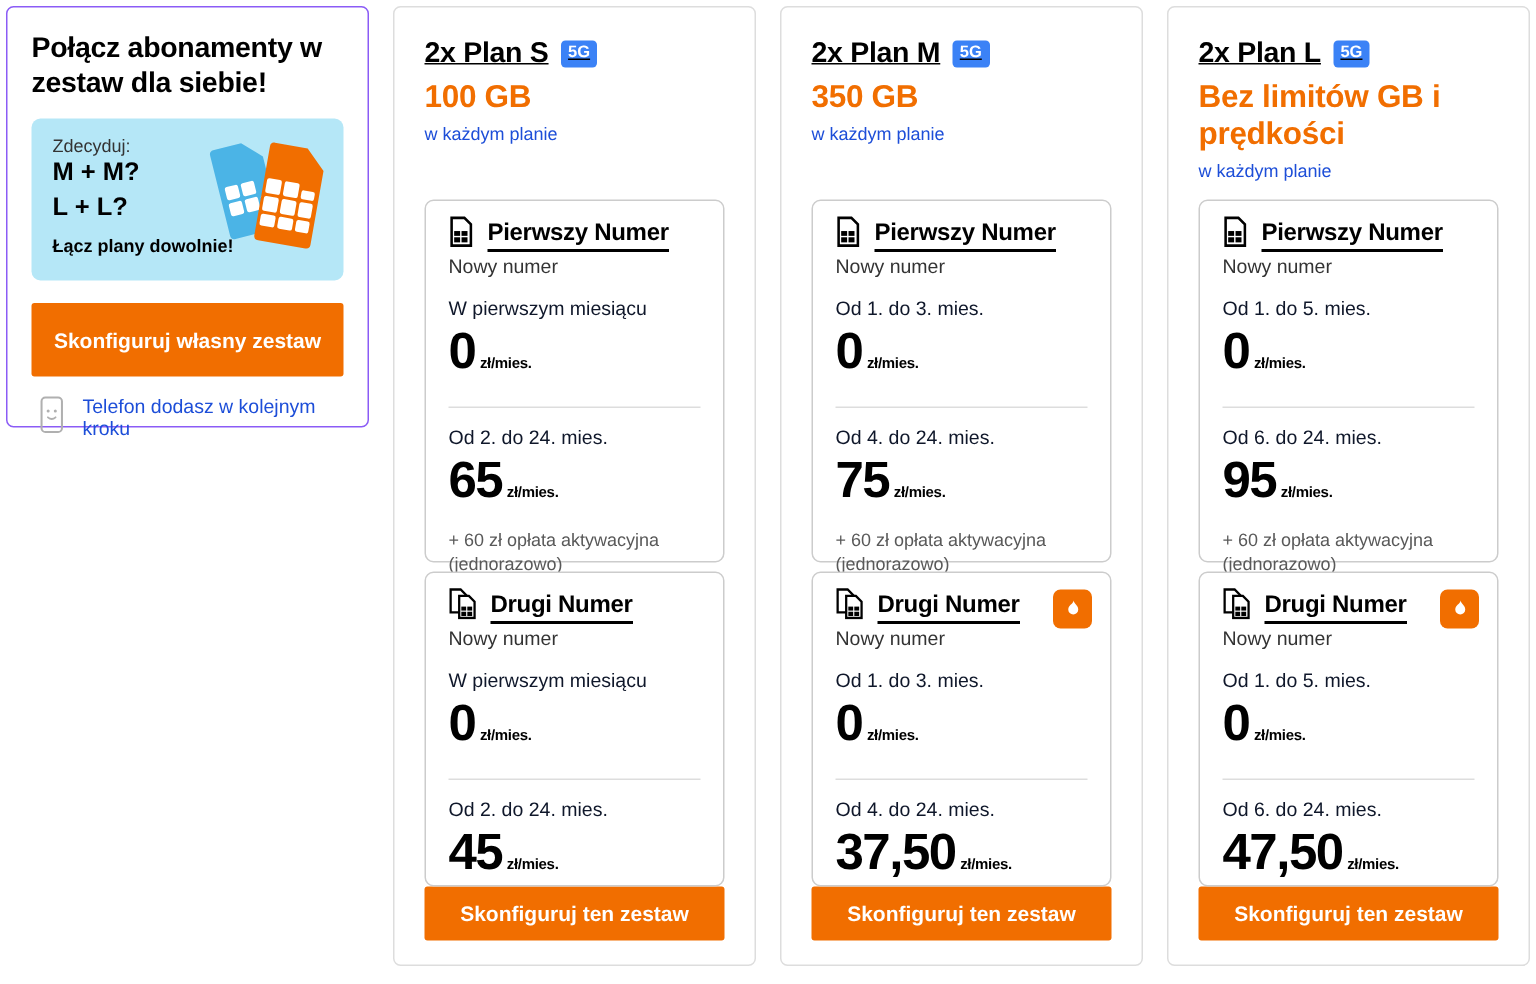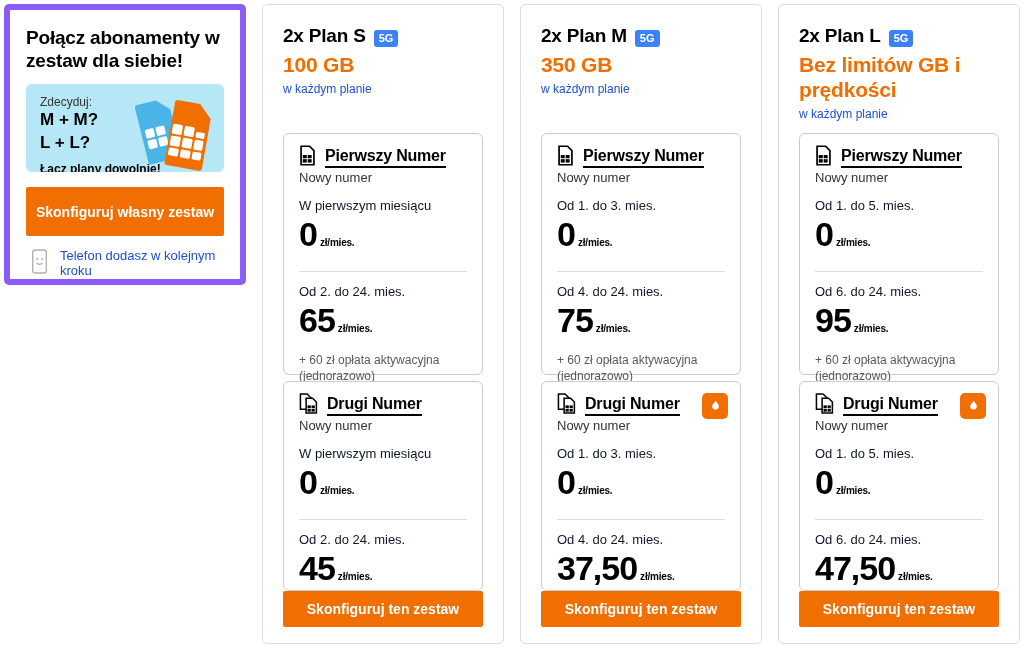--- a/index.html
+++ b/index.html
@@ -10,26 +10,26 @@
     color: #000;
     width: 1024px;
     height: 656px;
     overflow: hidden;
   }
   .page { display: flex; gap: 16px; padding: 4px; align-items: flex-start; }
 
   
   .promo-card {
     width: 242px; height: 281px;
-    border: 6px solid #8b5cf6; border-radius: 5px;
+    border: 1px solid #8b5cf6; border-radius: 5px;
     padding: 16px; background: #fff;
   }
   .promo-title { font-size: 19px; font-weight: bold; line-height: 1.22; letter-spacing: -0.2px; }
   .promo-blue {
-    position: relative; margin-top: 12px; height: 88px;
+    position: relative; margin-top: 12px; height: 108px;
     background: #b5e7f7; border-radius: 6px;
     padding: 11px 14px; overflow: hidden;
   }
   .decide { font-size: 12px; color: #333; }
   .opt { font-size: 17px; font-weight: bold; line-height: 1.35; }
   .promo-note { font-size: 12px; font-weight: bold; margin-top: 7px; }
   .sims-graphic { position: absolute; right: 2px; top: 2px; }
   .btn {
     display: block; width: 100%; height: 49px;
     background: #f16e00; color: #fff;
@@ -40,21 +40,21 @@
   .promo-foot { display: flex; align-items: center; gap: 12px; margin-top: 12px; padding: 0 5px; color: #1d4ed8; font-size: 13px; }
 
   
   .plan-card {
     width: 242px; height: 640px;
     border: 1px solid #ddd; border-radius: 5px;
     padding: 20px 20px 16px; background: #fff;
     display: flex; flex-direction: column;
   }
   .plan-header { height: 108px; flex: none; }
-  .plan-title-row { display: flex; align-items: flex-end; gap: 8px; height: 22px; }
+  .plan-title-row { display: flex; align-items: center; gap: 8px; height: 22px; text-decoration: underline; }
   .plan-name { font-size: 19px; font-weight: bold; letter-spacing: -0.2px; }
   .badge-5g { background: #3b82f6; color: #fff; font-size: 11px; font-weight: bold; padding: 2px 5px; border-radius: 3px; line-height: 1.2; }
   .plan-data { color: #f16e00; font-size: 21px; font-weight: bold; margin-top: 5px; line-height: 25px; letter-spacing: -0.2px; }
   .plan-sub { font-size: 12px; color: #1d4ed8; margin-top: 5px; line-height: 14px; }
 
   .number-box {
     position: relative;
     border: 1px solid #ccc; border-radius: 6px;
     padding: 12px 15px 10px; background: #fff;
   }

